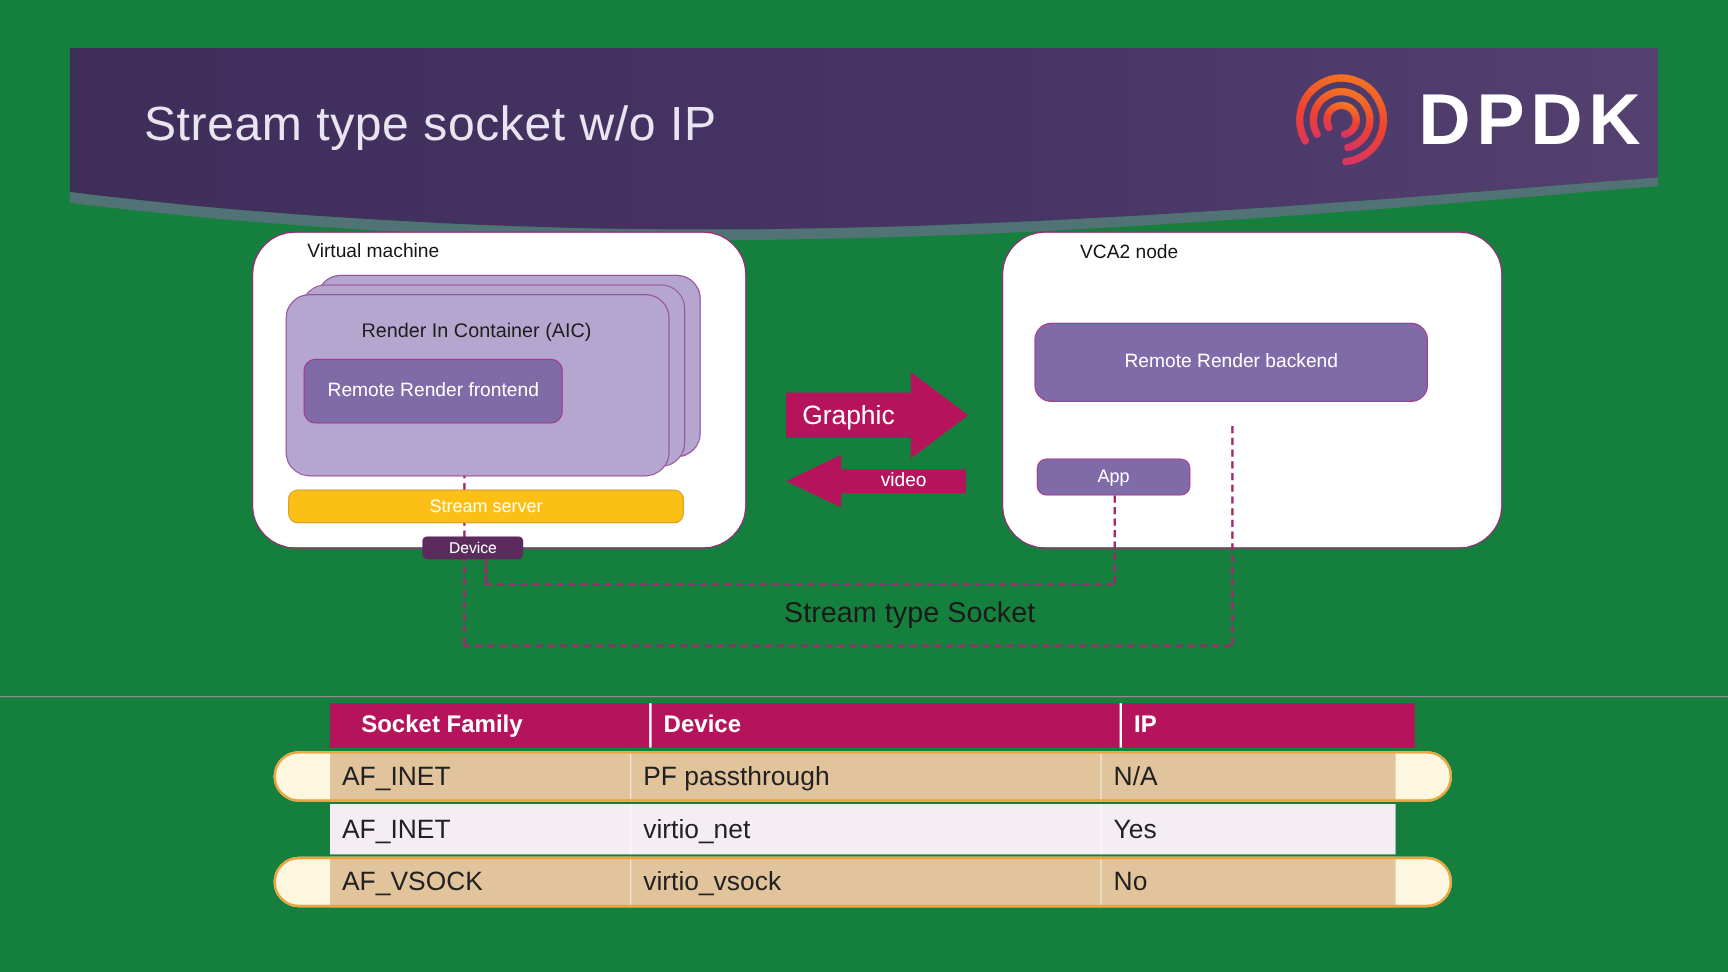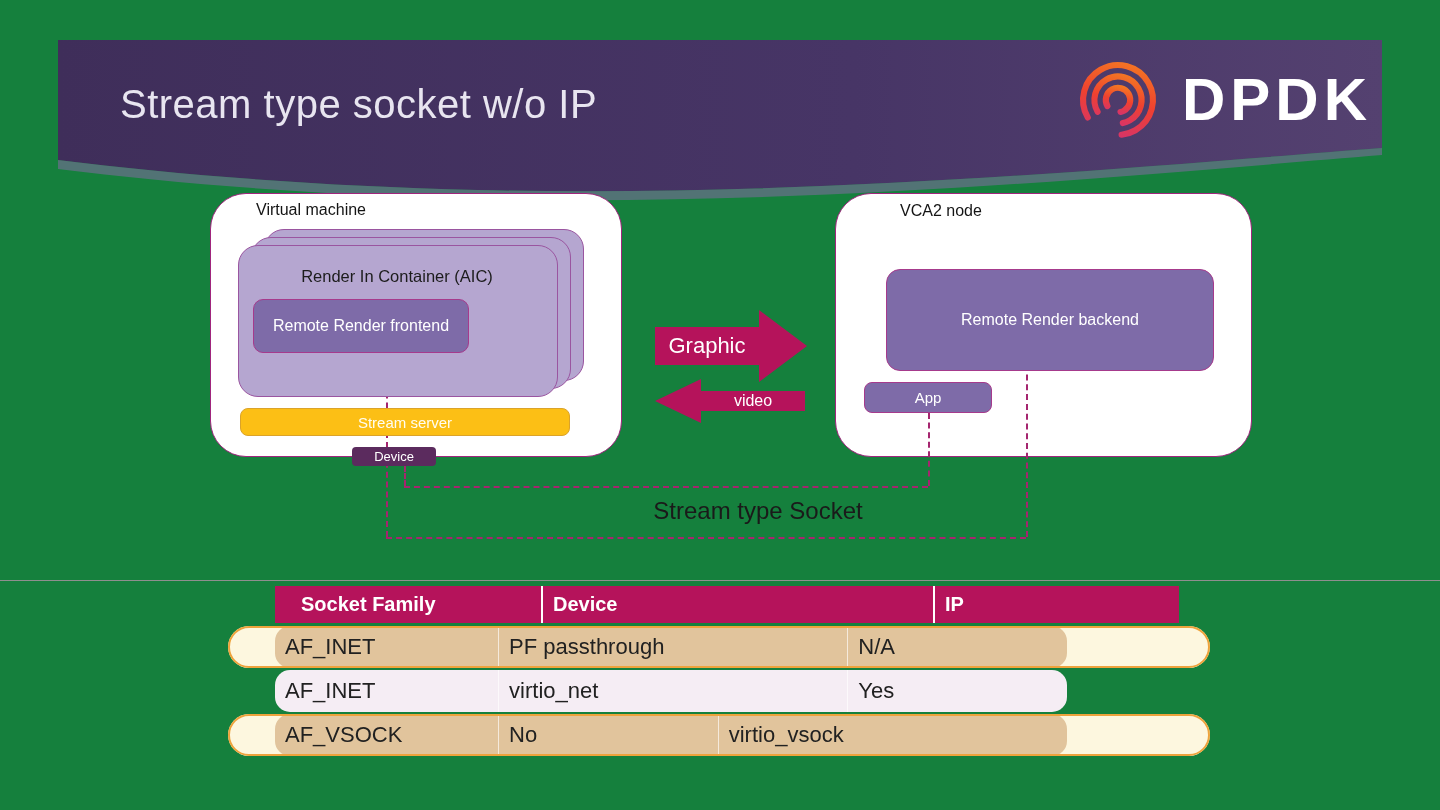--- a/index.html
+++ b/index.html
@@ -29,21 +29,21 @@
   .aic-back{left:264px;top:229px;}
   .aic-mid{left:251px;top:237px;}
   .aic-front{left:238px;top:245px;}
   .aic-label{left:238px;top:267px;width:318px;text-align:center;font-size:16.5px;color:#1c1c1c;z-index:4;}
 
   .pbox{
     background:#7e6ba8;border:1.5px solid #a63a8c;color:#ffffff;
     display:flex;align-items:center;justify-content:center;z-index:3;box-sizing:border-box;
   }
   .frontend{left:253px;top:299px;width:216px;height:54px;border-radius:10px;font-size:16px;}
-  .backend{left:862px;top:269px;width:328px;height:102px;border-radius:14px;font-size:16px;margin-left:24px;}
+  .backend{left:862px;top:269px;width:328px;height:66px;border-radius:14px;font-size:16px;}
   .app{left:864px;top:382px;width:128px;height:31px;border-radius:8px;font-size:15px;}
 
   .stream-server{
     left:240px;top:408px;width:330px;height:28px;background:#fcbf15;
     border:1.5px solid #dba32a;border-radius:8px;color:#fffdf2;
     display:flex;align-items:center;justify-content:center;font-size:15px;z-index:3;box-sizing:border-box;
   }
   .device{
     left:352px;top:447px;width:84px;height:19px;background:#5b2b5e;border-radius:4px;
     color:#ffffff;display:flex;align-items:center;justify-content:center;font-size:13px;z-index:3;
@@ -66,21 +66,21 @@
   .c1{width:250px;}
   .c2{width:392px;}
   .c3{width:246px;}
   .th.c2,.th.c3{border-left:2px solid #ffffff;}
 
   .pill-bg{left:228px;width:982px;height:42px;background:#fdf7df;border-radius:21px;z-index:1;}
   .pill-border{
     left:228px;width:982px;height:42px;border:2px solid #eea33c;border-radius:21px;
     background:transparent;z-index:4;box-sizing:border-box;pointer-events:none;
   }
-  .trow{left:275px;width:792px;height:42px;display:flex;z-index:3;border-radius:15px;}
+  .trow{left:275px;width:888px;height:42px;display:flex;z-index:3;}
   .trow .td{font-size:22px;color:#212121;line-height:42px;padding-left:10px;box-sizing:border-box;}
   .trow .td.c2,.trow .td.c3{border-left:1px solid rgba(255,255,255,.65);}
   .row-tan{background:#e1c49c;}
   .row-light{background:#f5edf4;}
 </style>
 </head>
 <body>
 
 <div class="slide">
 
@@ -172,20 +172,20 @@
     <div class="td c2">PF passthrough</div>
     <div class="td c3">N/A</div>
   </div>
   <div class="abs trow row-light" style="top:670px">
     <div class="td c1">AF_INET</div>
     <div class="td c2">virtio_net</div>
     <div class="td c3">Yes</div>
   </div>
   <div class="abs trow row-tan" style="top:714px">
     <div class="td c1">AF_VSOCK</div>
+    <div class="td c2">virtio_vsock</div>
     <div class="td c3">No</div>
-    <div class="td c2">virtio_vsock</div>
   </div>
 
   <div class="abs pill-border" style="top:626px"></div>
   <div class="abs pill-border" style="top:714px"></div>
 
 </div>
 
 </body></html>

